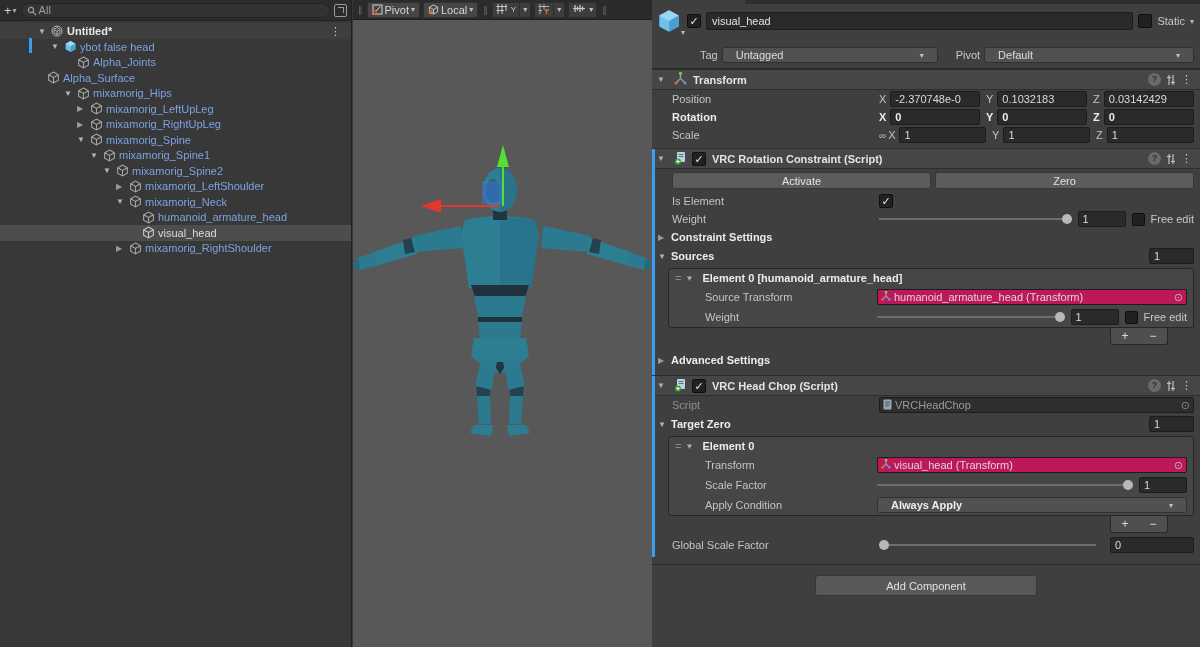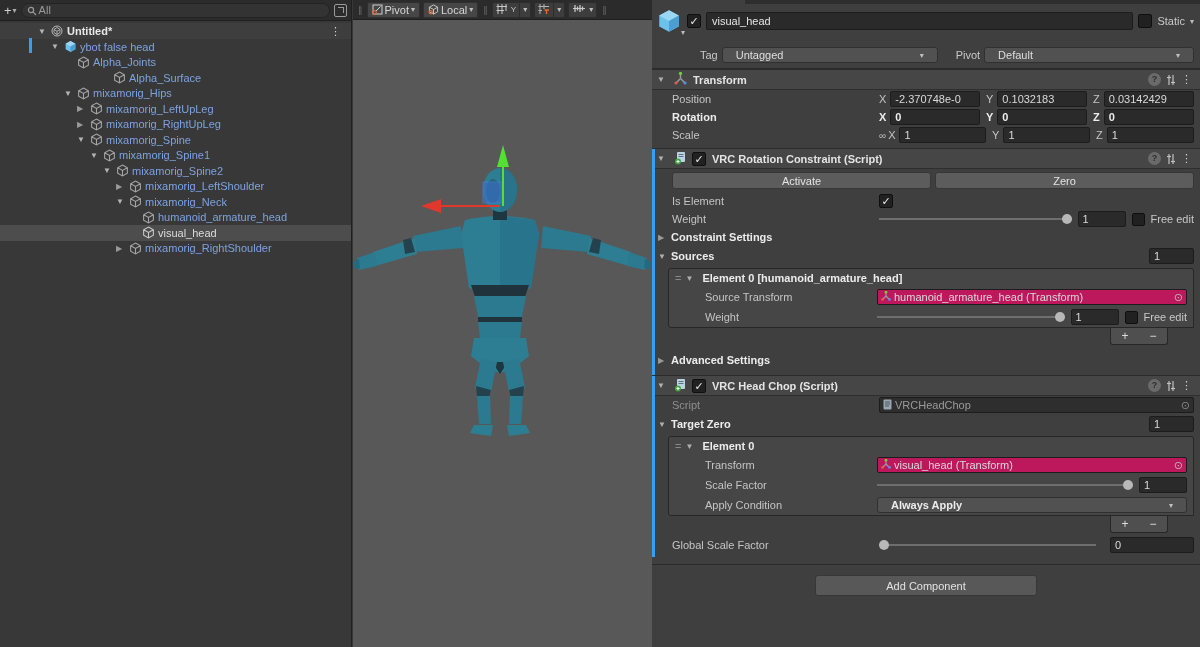--- a/index.html
+++ b/index.html
@@ -181,21 +181,21 @@
   <div class="trow" style="padding-left:64px;">
     <span class="arr hid">▶</span>
     <span class="oicon">
         <svg width="13" height="13" viewBox="0 0 12 12">
           <path d="M6 1 L10.5 3.5 L10.5 8.5 L6 11 L1.5 8.5 L1.5 3.5 Z M1.5 3.5 L6 6 L10.5 3.5 M6 6 L6 11" fill="none" stroke="#a5a5a5" stroke-width="1"></path>
         </svg>
       </span>
     <span class="tlabel blue">Alpha_Joints</span>
   </div>
 
-  <div class="trow" style="padding-left:100px;">
+  <div class="trow" style="padding-left:34px;">
     <span class="arr hid">▶</span>
     <span class="oicon">
         <svg width="13" height="13" viewBox="0 0 12 12">
           <path d="M6 1 L10.5 3.5 L10.5 8.5 L6 11 L1.5 8.5 L1.5 3.5 Z M1.5 3.5 L6 6 L10.5 3.5 M6 6 L6 11" fill="none" stroke="#a5a5a5" stroke-width="1"></path>
         </svg>
       </span>
     <span class="tlabel blue">Alpha_Surface</span>
   </div>
 
   <div class="trow" style="padding-left:64px;">

